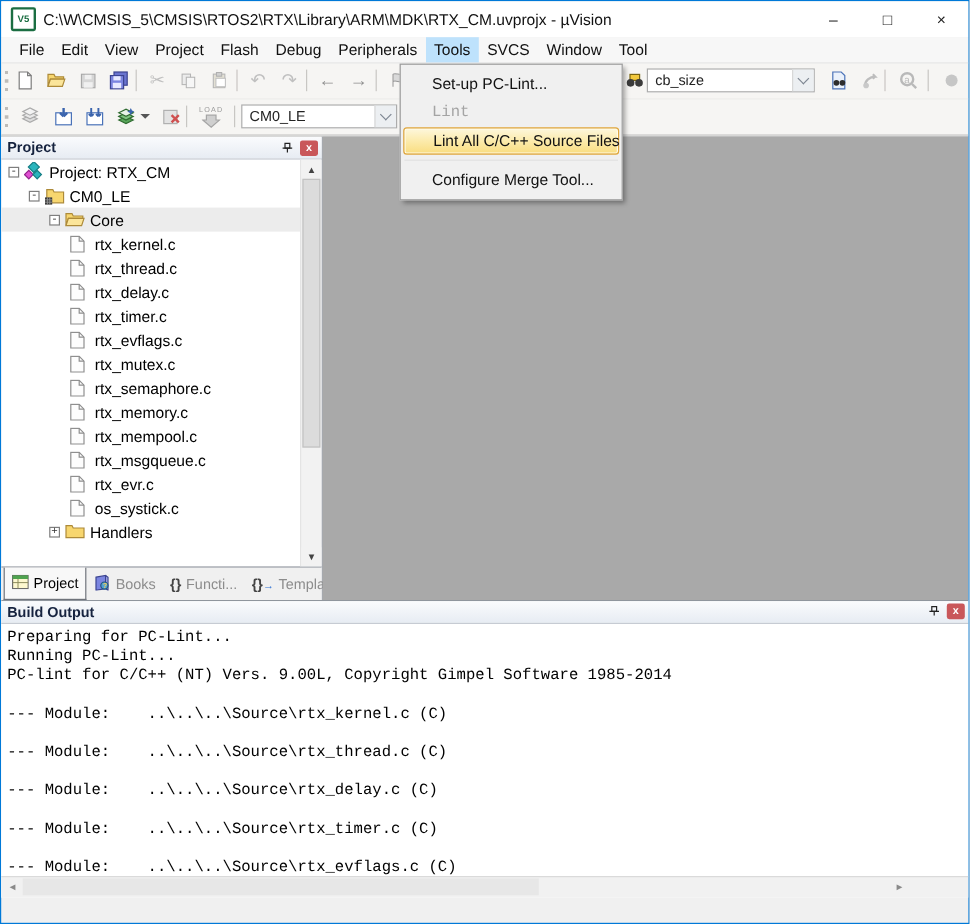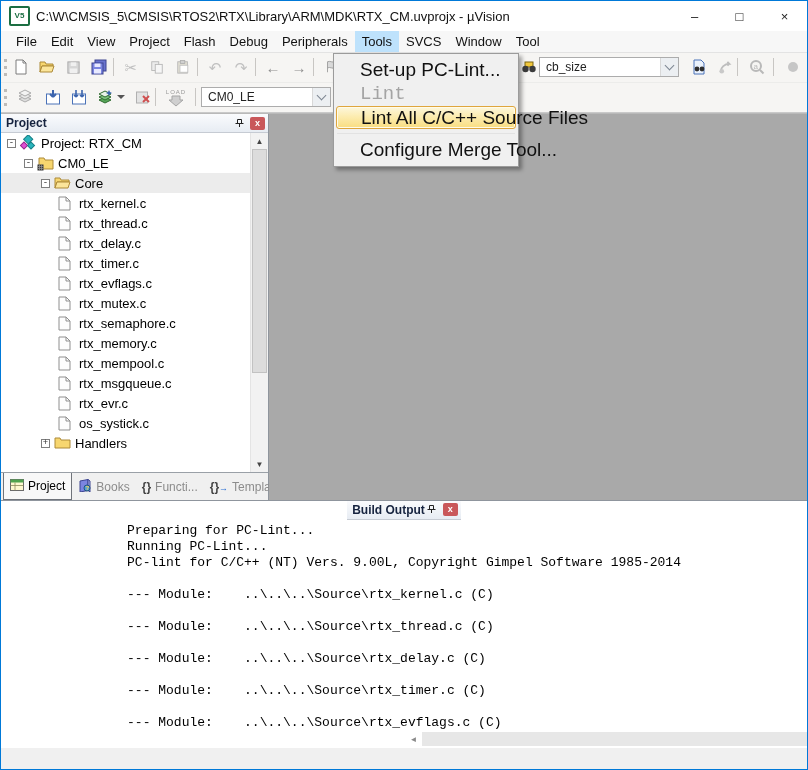--- a/index.html
+++ b/index.html
@@ -50,35 +50,35 @@
   .vsb .up{top:0;}
   .vsb .down{bottom:0;}
   .vsb .thumb{position:absolute;left:1px;width:15px;top:16px;height:224px;background:#dcdcdc;border:1px solid #c2c2c2;box-sizing:border-box;}
   
   .tabs{height:27px;border-top:1px solid #9aa0a7;background:#f0f0f0;display:flex;align-items:stretch;font-size:12px;padding-left:2px;}
   .tab{display:flex;align-items:center;padding:0 6px;color:#8c8c8c;gap:4px;white-space:nowrap;}
   .tab.active{background:#f8f8f8;border:1px solid #6f737a;border-top:none;color:#000;}
   .tabdiv{width:1px;height:15px;background:#b9b9b9;align-self:center;}
   .brace{font-weight:bold;color:#444;font-size:12px;}
   
-  .build-panel{height:248px;box-sizing:border-box;border-top:1px solid #8f959d;display:flex;flex-direction:column;background:#fff;align-items:center;}
+  .build-panel{height:248px;box-sizing:border-box;border-top:1px solid #8f959d;display:flex;flex-direction:column;background:#fff;}
   .bo-content{height:212px;box-sizing:border-box;background:#fff;padding:3px 5px;font-family:"Liberation Mono","DejaVu Sans Mono",monospace;font-size:13px;line-height:16px;white-space:pre;overflow:hidden;color:#000;}
   .hsb{position:relative;height:17px;background:#f1f1f1;border-top:1px solid #dadada;}
   .hsb .sbtn{position:absolute;top:0;width:17px;height:16px;display:flex;align-items:center;justify-content:center;font-size:8px;color:#8a8a8a;}
   .hsb .thumb{position:absolute;left:18px;top:1px;height:14px;width:430px;background:#e7e7e7;}
   
   .statusbar{height:23px;box-sizing:border-box;background:#f0f0f0;border-top:1px solid #cfcfcf;border-bottom:2px solid #1473bb;display:flex;align-items:center;font-size:13px;color:#111;padding-left:7px;}
   .sb-spacer{flex:1;}
   .sb-div{width:1px;height:16px;background:#c6c6c6;}
   .sb-right{width:47px;overflow:hidden;white-space:nowrap;padding:0 2px 0 6px;}
   .gripdots{position:relative;width:14px;height:18px;margin-right:1px;}
   .gripdots i{position:absolute;right:2px;bottom:2px;width:2px;height:2px;background:#a3a3a3;box-shadow:-4px 0 #a3a3a3,-8px 0 0 rgba(163,163,163,0),0 -4px #a3a3a3,-4px -4px 0 rgba(163,163,163,0),0 -8px #a3a3a3;}
   
   .menu-popup{position:absolute;left:332px;top:52px;width:186px;box-sizing:border-box;background:#f0f0f0;border:1px solid #9b9b9b;box-shadow:3px 3px 4px rgba(0,0,0,.35);padding:4px 0;z-index:50;}
-  .menu-item{height:24px;line-height:24px;padding-left:26px;font-size:19px;color:#111;white-space:nowrap;}
+  .menu-item{height:24px;line-height:24px;padding-left:26px;font-size:13px;color:#111;white-space:nowrap;}
   .menu-item.disabled{color:#a4a4a4;font-family:Liberation Mono, monospace;}
   .menu-item.highlighted{box-sizing:border-box;margin:0 2px;height:23px;line-height:21px;padding-left:24px;border:1px solid #dfa63d;border-radius:3px;background:linear-gradient(#fdf7dd,#fcecb0 45%,#f9dd80);box-shadow:inset 0 0 0 1px #fffbe9;}
   .menu-sep{height:1px;background:#e2e2e2;margin:4px 3px;}
 </style>
 </head>
 <body>
 
 <div class="window">
 
   <div class="titlebar">

